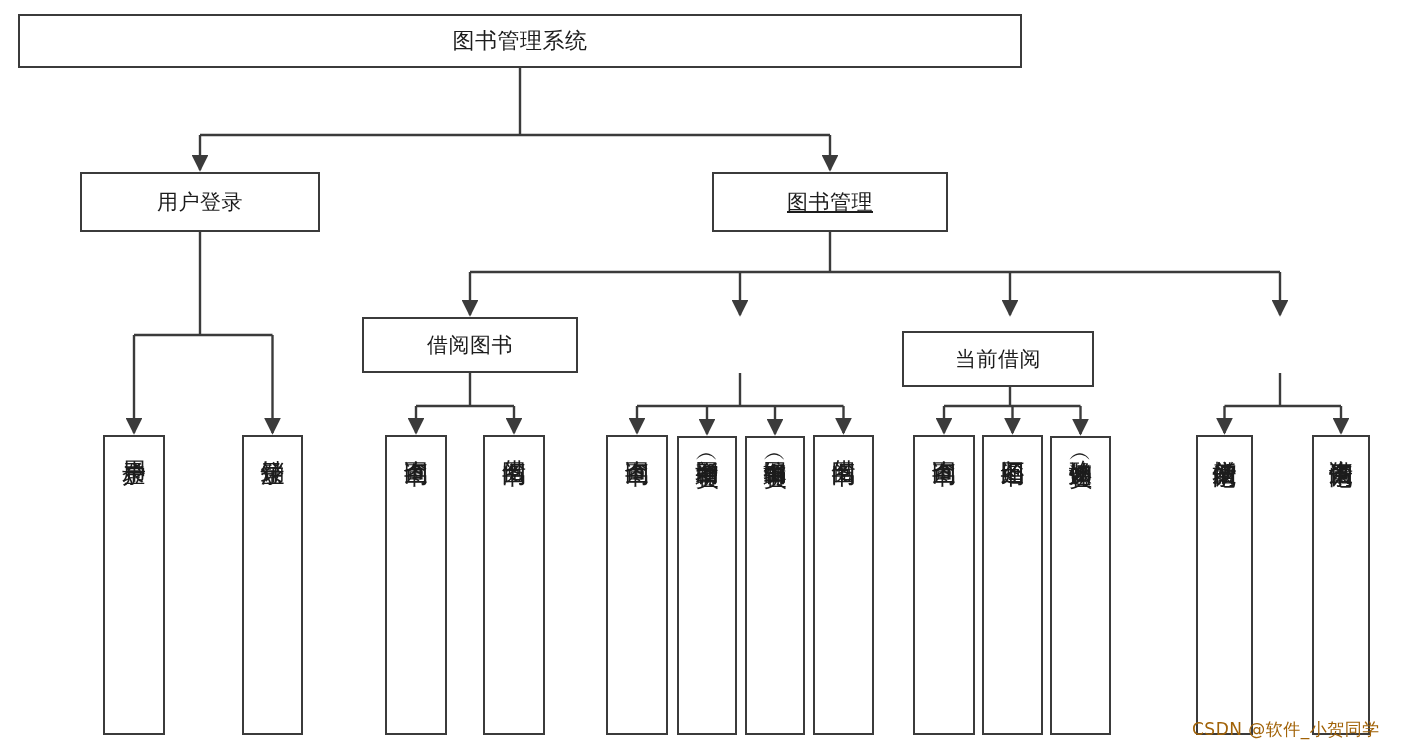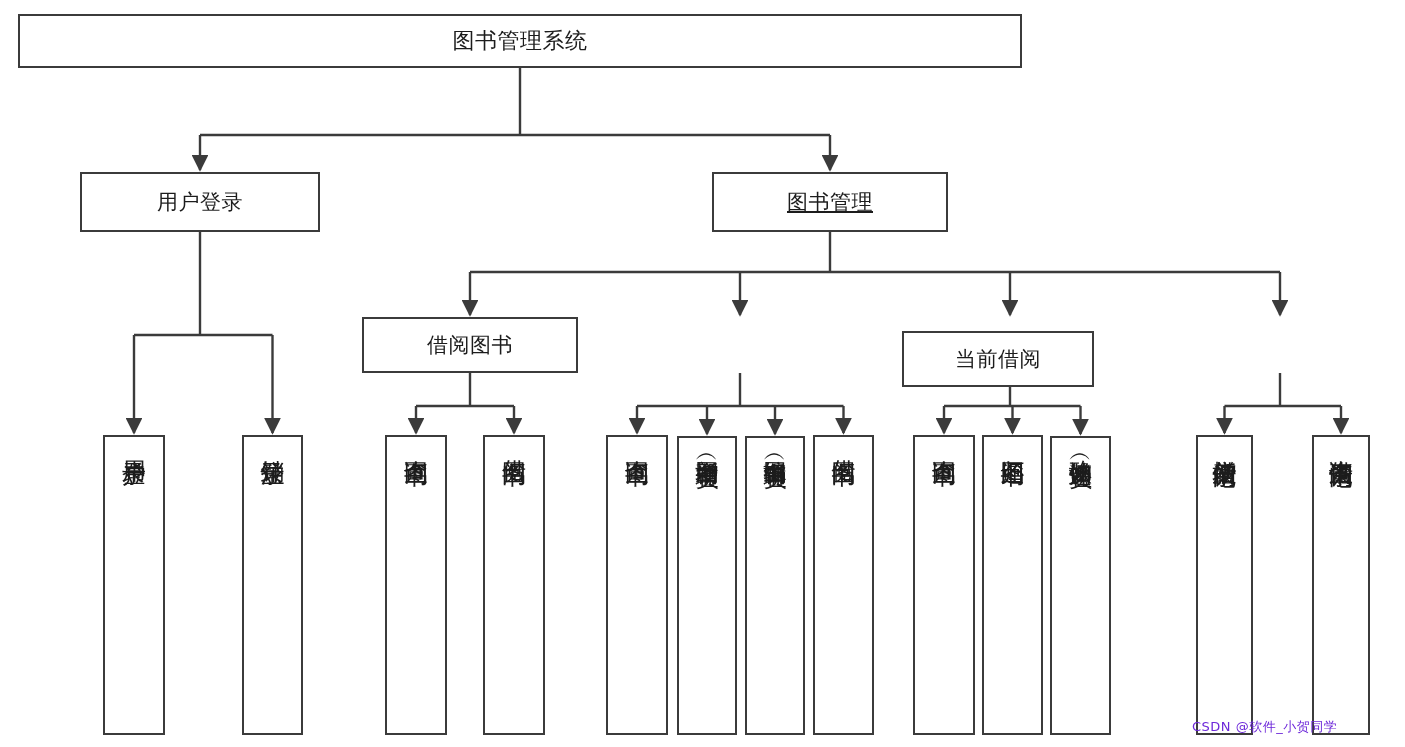--- a/index.html
+++ b/index.html
@@ -52,22 +52,22 @@
   .node.vert .lbl {
     writing-mode: vertical-rl;
     text-orientation: upright;
     font-size: 24px;
     line-height: 1.0;
     letter-spacing: 1px;
   }
   .node.vert.narrow .lbl { font-size: 23px; }
   .watermark {
     position: absolute;
-    font-size: 13px;
-    color: #6d28d9;
+    font-size: 17px;
+    color: #a16207;
     white-space: nowrap;
     letter-spacing: 0.5px;
   }
 </style>
 </head>
 <body>
 
 <div id="canvas">
 
   <svg id="edges" viewBox="0 0 1405 747">

